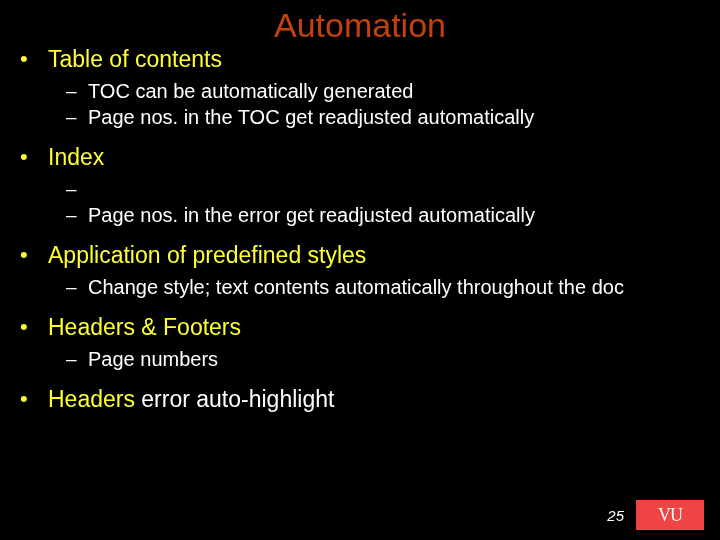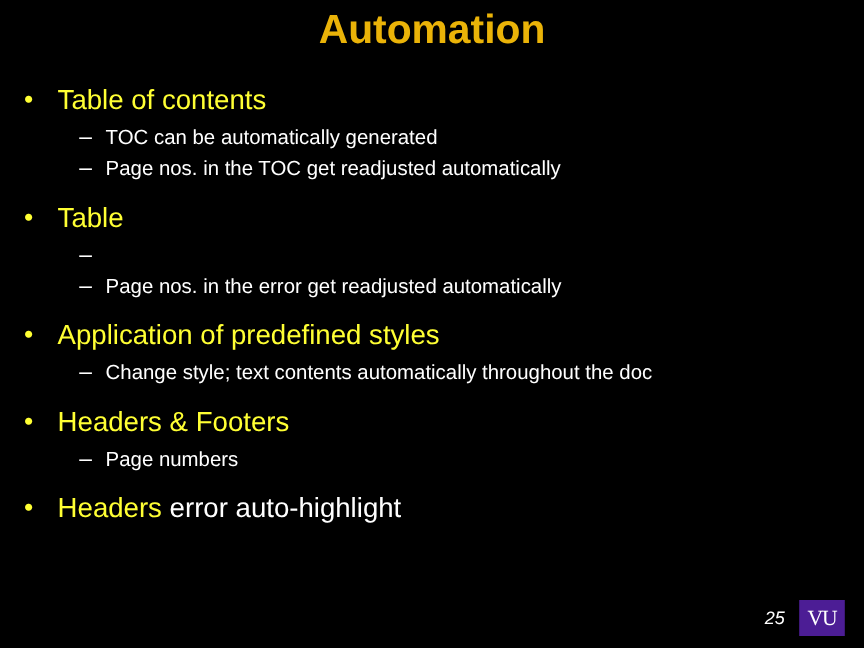--- a/index.html
+++ b/index.html
@@ -1,33 +1,33 @@
 <!DOCTYPE html>
 <html><head>
 <meta charset="utf-8">
 <style>
   * { margin: 0; padding: 0; box-sizing: border-box; }
   html, body { width: 720px; height: 540px; background: #000; color: #fff; font-family: Arial, Helvetica, sans-serif; }
   .slide { width: 720px; height: 540px; position: relative; padding: 6px 20px 20px 20px; }
-  .title { text-align: center; color: #eab308; font-size: 34px; font-weight: bold; margin-bottom: 24px; }
+  .title { text-align: center; color: #c2410c; font-size: 34px; font-weight: normal; margin-bottom: 0; }
   ul.l1 { list-style: none; }
   ul.l1 > li { margin-bottom: 14px; }
   ul.l1 > li > .row { display: flex; align-items: flex-start; }
   ul.l1 > li > .row .bullet { color: #ffff33; font-size: 22px; line-height: 28px; width: 28px; flex: 0 0 28px; text-align: left; }
   ul.l1 > li > .row .label { color: #ffff33; font-size: 23px; line-height: 28px; }
   ul.l2 { list-style: none; margin-top: 6px; margin-left: 46px; }
   ul.l2 > li { display: flex; align-items: flex-start; margin-bottom: 2px; }
   ul.l2 > li .dash { color: #fff; font-size: 19px; line-height: 24px; width: 22px; flex: 0 0 22px; }
-  ul.l2 > li .text { color: #fff; font-size: 17px; line-height: 24px; }
+  ul.l2 > li .text { color: #fff; font-size: 20px; line-height: 24px; }
   
   .mixed .y { color: #ffff33; }
   .mixed .w { color: #fff; }
   .footer { position: absolute; right: 16px; bottom: 10px; display: flex; align-items: center; gap: 12px; }
   .pagenum { color: #fff; font-size: 15px; font-style: italic; }
-  .logo { width: 38px; height: 30px; background: #4c1d95; display: flex; align-items: center; justify-content: center; }
+  .logo { width: 68px; height: 30px; background: #ef4444; display: flex; align-items: center; justify-content: center; }
   .logo-text { font-family: "Times New Roman", Georgia, serif; color: #fff; font-size: 18px; letter-spacing: -1px; }
 </style>
 </head>
 <body>
 
 <div class="slide">
 
   <h1 class="title">Automation</h1>
 
   <ul class="l1">
@@ -45,21 +45,21 @@
         <li>
           <span class="dash">–</span>
           <span class="text">Page nos. in the TOC get readjusted automatically</span>
         </li>
       </ul>
     </li>
 
     <li>
       <div class="row">
         <span class="bullet">•</span>
-        <span class="label">Table</span>
+        <span class="label">Index</span>
       </div>
       <ul class="l2">
         <li>
           <span class="dash">–</span>
         </li>
         <li>
           <span class="dash">–</span>
           <span class="text">Page nos. in the error get readjusted automatically</span>
         </li>
       </ul>

